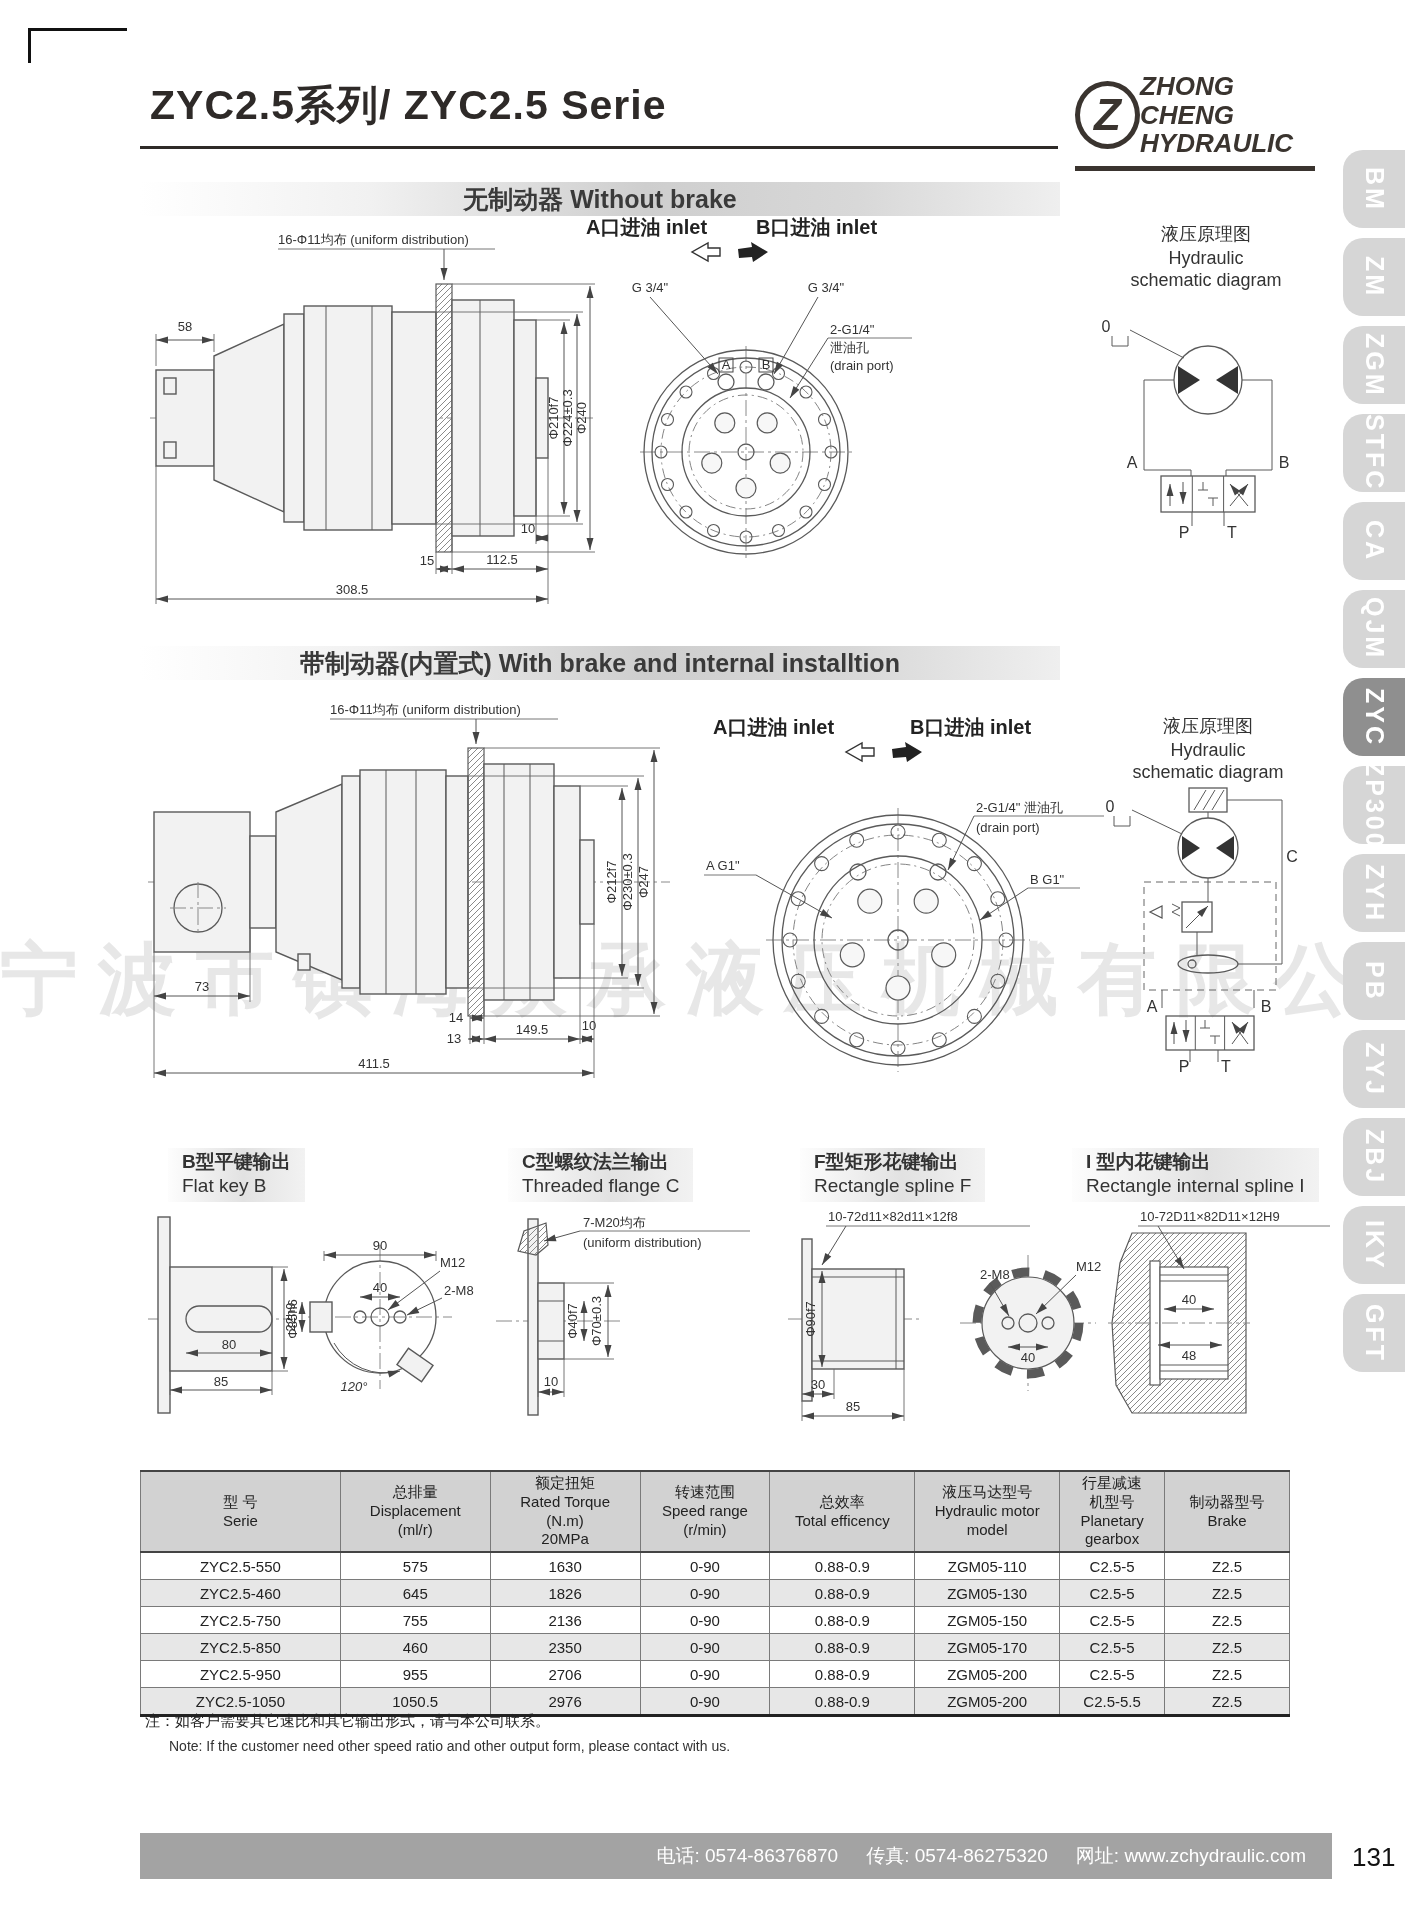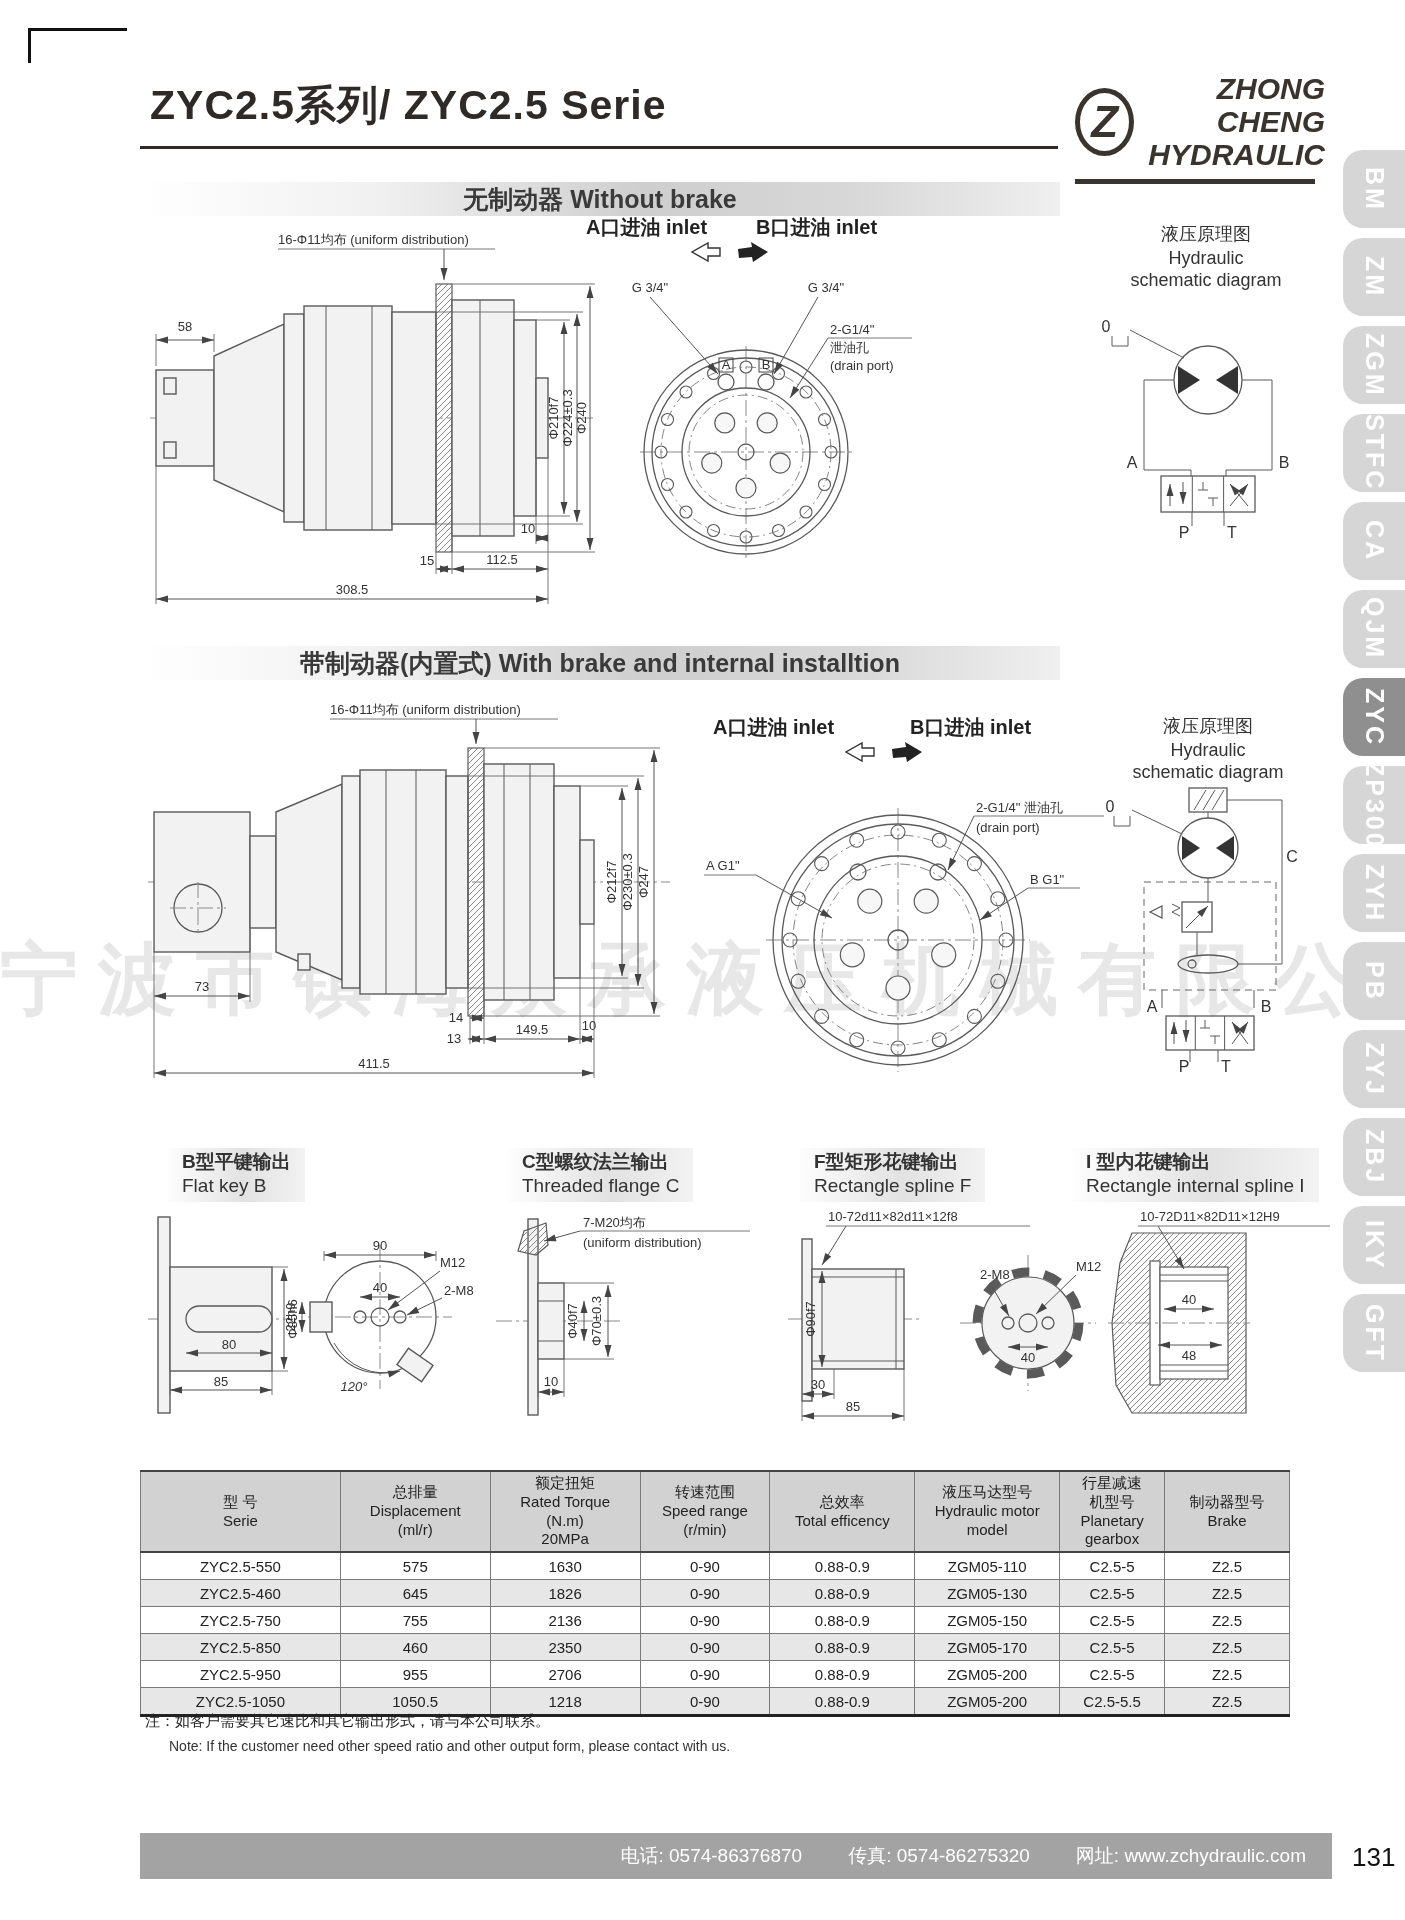--- a/index.html
+++ b/index.html
@@ -12,21 +12,21 @@
   
   #page-title{position:absolute;left:150px;top:78px;font-size:41px;font-weight:bold;
     letter-spacing:1px;color:#2e2a28;}
   #title-rule{position:absolute;left:140px;top:146px;width:918px;height:3px;background:#2e2a28;}
   #logo{position:absolute;left:1075px;top:72px;width:250px;}
   #logo .row{display:flex;align-items:center;}
   #logo-circle{width:58px;height:58px;border:5px solid #3a342f;border-radius:50%;
     display:flex;align-items:center;justify-content:center;font-weight:bold;font-style:italic;
     font-size:44px;color:#3a342f;line-height:1;}
   #logo-text{margin-left:0;font-style:italic;font-weight:bold;color:#3a342f;
-    font-size:30px;line-height:1.1;text-align:right;}
+    font-size:26px;line-height:1.1;}
   #logo-rule{margin-top:8px;width:240px;height:5px;background:#3a342f;}
   
   .secbar{position:absolute;left:140px;width:920px;height:34px;
     background:linear-gradient(90deg,#ffffff 0%,#f1f1f1 25%,#cecece 55%,#d8d8d8 78%,#efefef 100%);
     display:flex;align-items:center;justify-content:center;
     font-size:25px;font-weight:bold;color:#3a3a3a;}
   
   .outhead{position:absolute;height:52px;padding:2px 14px 0 14px;
     background:linear-gradient(90deg,#fdfdfd 0%,#e2e2e2 55%,#f2f2f2 100%);
     font-size:19px;color:#333;line-height:1.25;white-space:nowrap;}
@@ -44,21 +44,21 @@
   #spec-table td{height:26px;padding:0 2px;}
   #spec-table thead tr{border-bottom:2px solid #444;}
   #spec-table{border-top:2px solid #444;border-bottom:3px solid #222;}
   #spec-table tbody tr:nth-child(even){background:#e7e7e7;}
   #spec-table tbody tr:nth-child(odd){background:#ffffff;}
   
   #note-cn{position:absolute;left:145px;top:1712px;font-size:15px;color:#222;}
   #note-en{position:absolute;left:145px;top:1738px;font-size:14px;color:#333;margin-left:24px;}
   
   #footer-bar{position:absolute;left:140px;top:1833px;width:1192px;height:46px;background:#a3a3a3;
-    display:flex;align-items:center;justify-content:flex-end;gap:46px;padding-right:26px;
+    display:flex;align-items:center;justify-content:flex-end;gap:28px;padding-right:26px;
     box-sizing:border-box;color:#ffffff;font-size:19px;}
   #page-number{position:absolute;left:1352px;top:1842px;font-size:26px;color:#111;}
   
   .tab{position:absolute;right:0;width:62px;height:78px;background:#d6d6d6;
     border-radius:20px 0 0 20px;display:flex;align-items:center;justify-content:center;}
   .tab span{writing-mode:vertical-rl;font-size:25px;font-weight:bold;color:#ffffff;
     letter-spacing:3px;}
   .tab.active{background:#8f8f8f;}
   
   svg text{font-family:"Liberation Sans",sans-serif;}
@@ -654,21 +654,21 @@
           <td>2706</td>
           <td>0-90</td>
           <td>0.88-0.9</td>
           <td>ZGM05-200</td>
           <td>C2.5-5</td>
           <td>Z2.5</td>
       </tr>
       <tr>
         <td>ZYC2.5-1050</td>
           <td>1050.5</td>
-          <td>1218</td>
+          <td>2976</td>
           <td>0-90</td>
           <td>0.88-0.9</td>
           <td>ZGM05-200</td>
           <td>C2.5-5.5</td>
           <td>Z2.5</td>
       </tr>
     </tbody>
   </table>
 
   <div id="note-cn">注：如客户需要其它速比和其它输出形式，请与本公司联系。</div>

